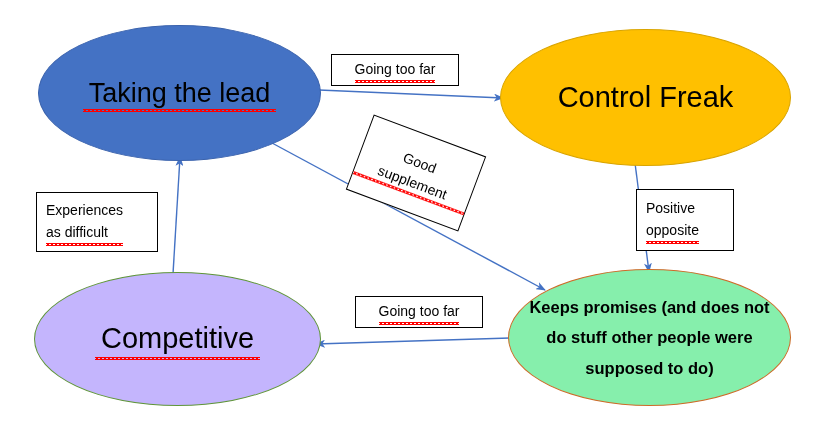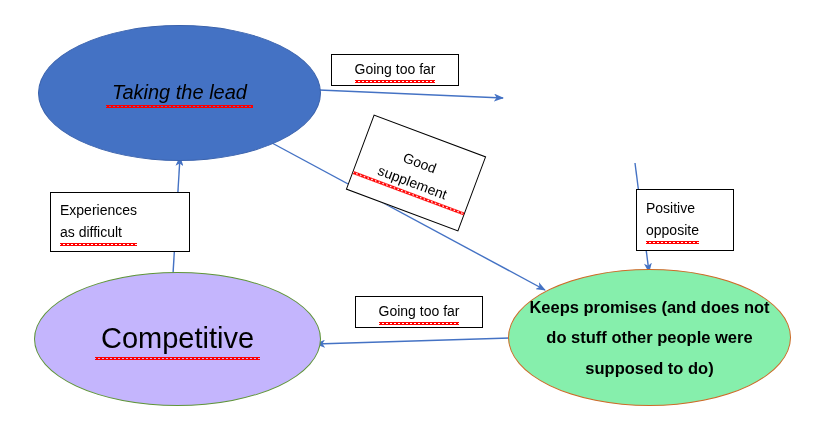--- a/index.html
+++ b/index.html
@@ -40,21 +40,21 @@
   .n-blue   { background: #4472C4; border: 1px solid #3A62AC; }
   .n-amber  { background: #FFC000; border: 1px solid #D9A400; }
   .n-green  { background: #c4b5fd; border: 1px solid #5F9539; }
   .n-orange { background: #86efac; border: 1px solid #CE6A28; font-weight: bold; }
 
   .node-blue   { left: 38px;  top: 25px;  width: 283px; height: 136px; }
   .node-amber  { left: 500px; top: 29px;  width: 291px; height: 137px; }
   .node-green  { left: 34px;  top: 272px; width: 287px; height: 134px; }
   .node-orange { left: 508px; top: 269px; width: 283px; height: 137px; }
 
-  .node-blue   .node-label { font-size: 20px; font-style: italic; }
+  .node-blue   .node-label { font-size: 27px; }
   .node-amber  .node-label { font-size: 29px; }
   .node-green  .node-label { font-size: 29px; }
   .node-orange .node-label { font-size: 16.5px; line-height: 1.85; }
 
   .edge-label {
     position: absolute;
     z-index: 3;
     background: #ffffff;
     border: 1px solid #000000;
     box-sizing: border-box;
@@ -64,21 +64,21 @@
     display: flex;
     align-items: center;
     white-space: pre-line;
   }
   .lbl-center { justify-content: center; text-align: center; }
   .lbl-left   { justify-content: flex-start; text-align: left; padding-left: 9px; }
 
   .lbl-going-top    { left: 331px; top: 54px;  width: 128px; height: 32px; }
   .lbl-good-supp    { left: 356px; top: 133px; width: 120px; height: 80px;
                       transform: rotate(20.5deg); line-height: 1.5; }
-  .lbl-experiences  { left: 50px;  top: 192px; width: 140px; height: 60px; }
+  .lbl-experiences  { left: 36px;  top: 192px; width: 122px; height: 60px; }
   .lbl-positive     { left: 636px; top: 189px; width: 98px;  height: 62px; }
   .lbl-going-bottom { left: 355px; top: 296px; width: 128px; height: 32px; }
 
   .lbl-good-supp .lbl-text { width: 100%; text-align: center; }
 
   .sq { position: relative; display: inline-block; }
   .sq::after {
     content: "";
     position: absolute;
     left: 0; right: 0; bottom: -2px;
@@ -111,20 +111,23 @@
 
     <line x1="510" y1="338" x2="316" y2="344" stroke="#4472C4" stroke-width="1.4" marker-end="url(#ah)"></line>
 
     <line x1="173" y1="274" x2="180" y2="157" stroke="#4472C4" stroke-width="1.4" marker-end="url(#ah)"></line>
   </svg>
 
   <div class="node node-blue n-blue">
     <span class="node-label sq">Taking the lead</span>
   </div>
 
+  <div class="node node-amber n-amber">
+    <span class="node-label">Control Freak</span>
+  </div>
 
   <div class="node node-green n-green">
     <span class="node-label sq">Competitive</span>
   </div>
 
   <div class="node node-orange n-orange">
     <span class="node-label">Keeps promises (and does not
 do stuff other people were
 supposed to do)</span>
   </div>

